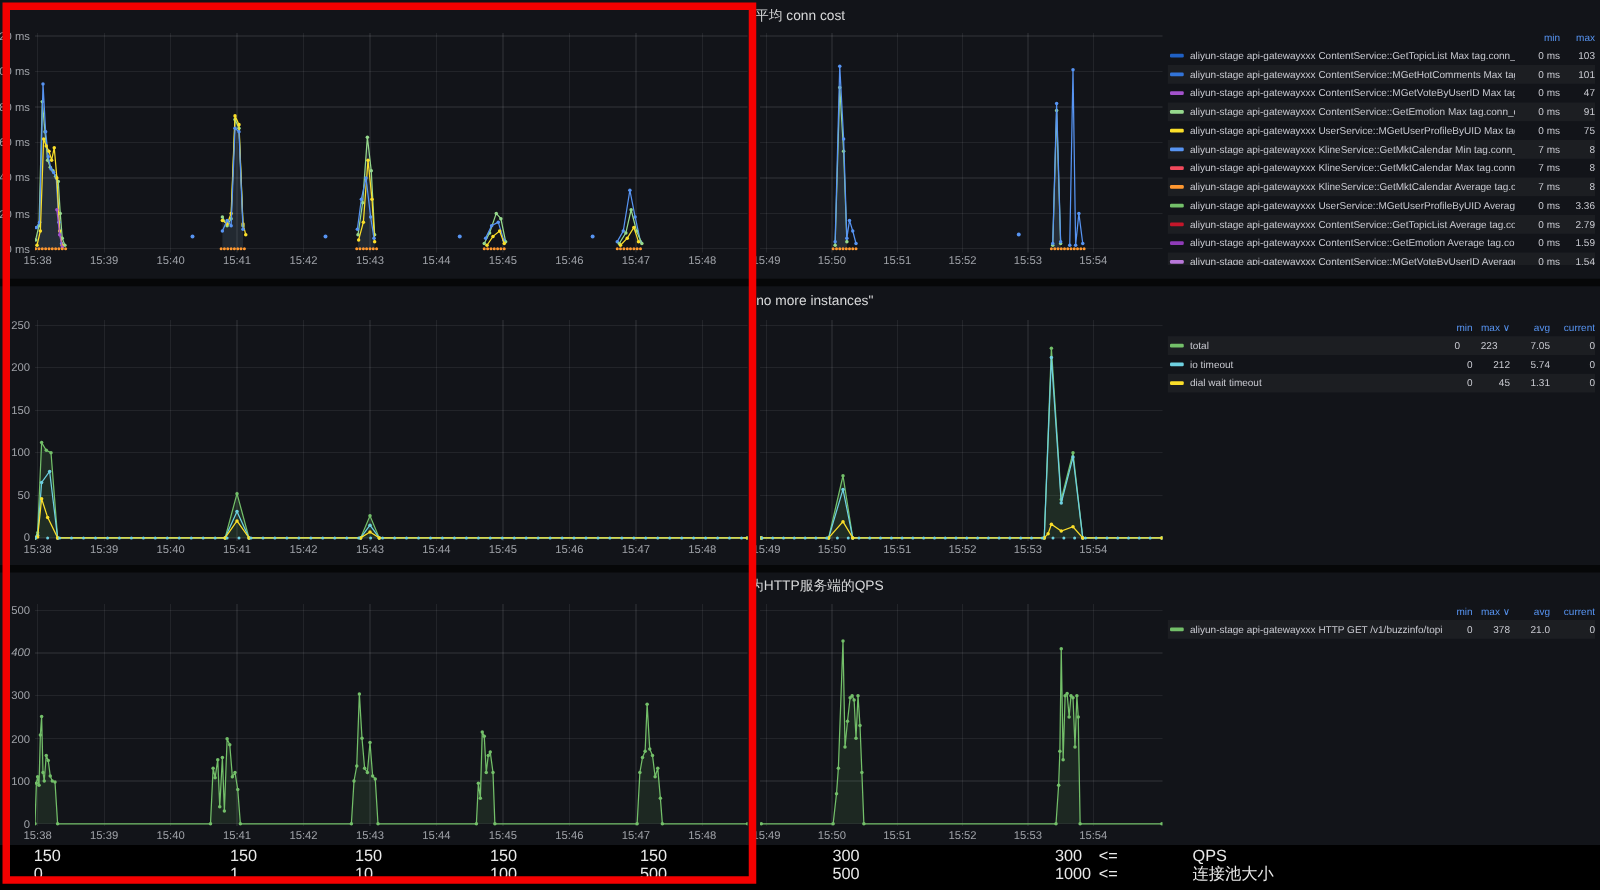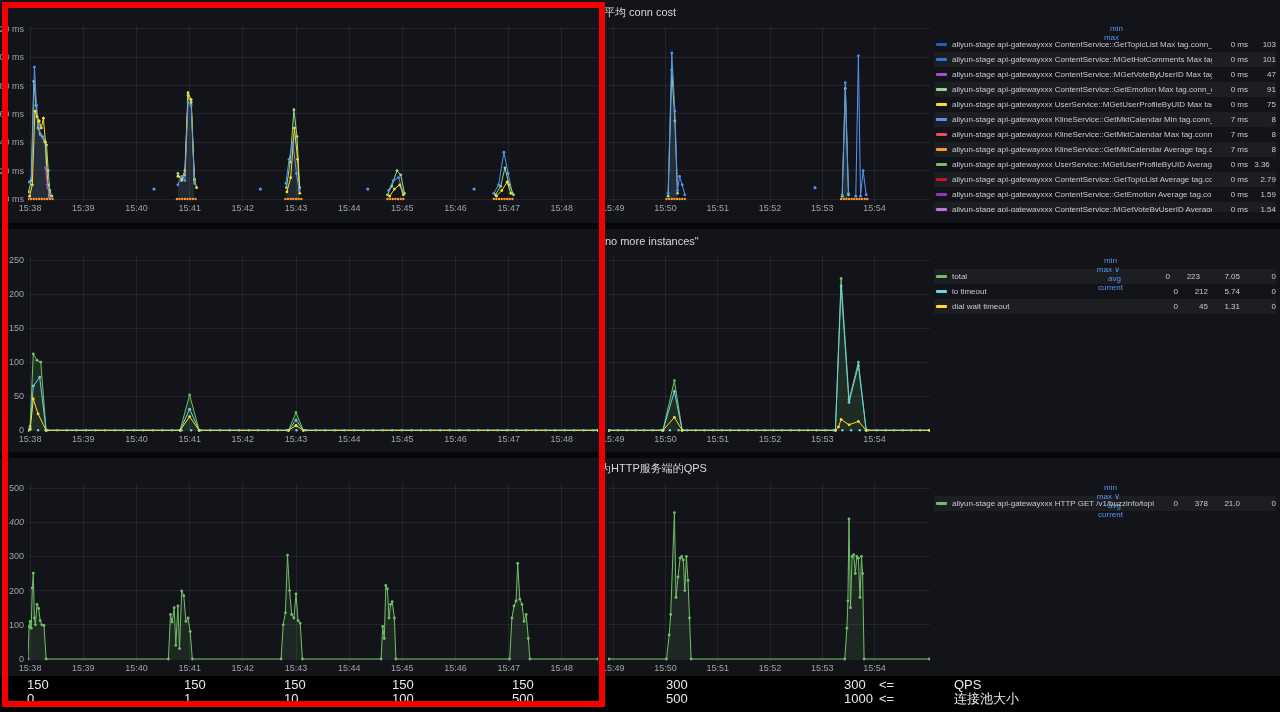--- a/index.html
+++ b/index.html
@@ -9,21 +9,21 @@
   #p1{top:0;height:223px;}
   #p2{top:229px;height:223px;}
   #p3{top:458px;height:218px;}
   .ptitle{position:absolute;font-size:11px;font-weight:500;color:#d8d9da;white-space:nowrap;z-index:5;}
   svg.chart{position:absolute;display:block;z-index:2;}
   .grid{stroke:rgba(255,255,255,0.07);stroke-width:1;shape-rendering:crispEdges;}
   .tick{position:absolute;font-size:9px;color:#9fa2a8;white-space:nowrap;z-index:3;}
   .xtick{transform:translateX(-50%);}
   .ytick{transform:translateX(-100%);}
   .legend{position:absolute;font-size:8px;color:#c9cad1;overflow:hidden;z-index:4;}
-  .lhead{display:flex;height:13px;align-items:center;color:#5794f2;flex-direction:column;}
+  .lhead{display:flex;height:13px;align-items:center;color:#5794f2;}
   .lrow{display:flex;height:15px;align-items:center;}
   .alt-even .lrow:nth-child(even){background:rgba(255,255,255,0.045);}
   .alt-odd  .lrow:nth-child(odd){background:rgba(255,255,255,0.045);}
   .lswatch{width:11px;height:3px;border-radius:1px;margin:0 5px 0 2px;flex:none;}
   .llabel{flex:1;white-space:nowrap;overflow:hidden;}
   .lval{flex:none;text-align:right;white-space:nowrap;}
   .footer{position:absolute;top:676px;left:0;width:1280px;height:36px;background:#000;z-index:6;}
   .fitem{position:absolute;top:2px;font-size:13px;line-height:14px;color:#e9e9e9;white-space:pre;}
   .redbox{position:absolute;left:2px;top:2px;width:603px;height:705px;border:6px solid #f40000;
           box-sizing:border-box;z-index:40;pointer-events:none;}
@@ -669,21 +669,21 @@
         <div class="lrow">
           <span class="lswatch" style="background: rgb(255, 152, 48);"></span>
           <span class="llabel">aliyun-stage api-gatewayxxx KlineService::GetMktCalendar Average tag.conn_cost</span>
           <span class="lval" style="width: 36px;">7 ms</span>
           <span class="lval" style="width: 28px;">8</span>
         </div>
         <div class="lrow">
           <span class="lswatch" style="background: rgb(115, 191, 105);"></span>
           <span class="llabel">aliyun-stage api-gatewayxxx UserService::MGetUserProfileByUID Average tag.conn_cost</span>
           <span class="lval" style="width: 36px;">0 ms</span>
-          <span class="lval" style="width: 28px; text-align: center;">3.36</span>
+          <span class="lval" style="width: 28px;">3.36</span>
         </div>
         <div class="lrow">
           <span class="lswatch" style="background: rgb(196, 22, 42);"></span>
           <span class="llabel">aliyun-stage api-gatewayxxx ContentService::GetTopicList Average tag.conn_cost</span>
           <span class="lval" style="width: 36px;">0 ms</span>
           <span class="lval" style="width: 28px;">2.79</span>
         </div>
         <div class="lrow">
           <span class="lswatch" style="background: rgb(143, 59, 184);"></span>
           <span class="llabel">aliyun-stage api-gatewayxxx ContentService::GetEmotion Average tag.conn_cost</span>
@@ -705,21 +705,21 @@
         <span class="lval" style="width: 30px;">max ∨</span>
         <span class="lval" style="width: 32px;">avg</span>
         <span class="lval" style="width: 36px;">current</span>
       </div>
       <div class="alt-odd">
         <div class="lrow">
           <span class="lswatch" style="background: rgb(115, 191, 105);"></span>
           <span class="llabel">total</span>
           <span class="lval" style="width: 24px;">0</span>
           <span class="lval" style="width: 30px;">223</span>
-          <span class="lval" style="width: 40px;">7.05</span>
+          <span class="lval" style="width: 30px; padding-left: 12px;">7.05</span>
           <span class="lval" style="width: 36px;">0</span>
         </div>
         <div class="lrow">
           <span class="lswatch" style="background: rgb(110, 208, 224);"></span>
           <span class="llabel">io timeout</span>
           <span class="lval" style="width: 24px;">0</span>
           <span class="lval" style="width: 30px;">212</span>
           <span class="lval" style="width: 32px;">5.74</span>
           <span class="lval" style="width: 36px;">0</span>
         </div>

